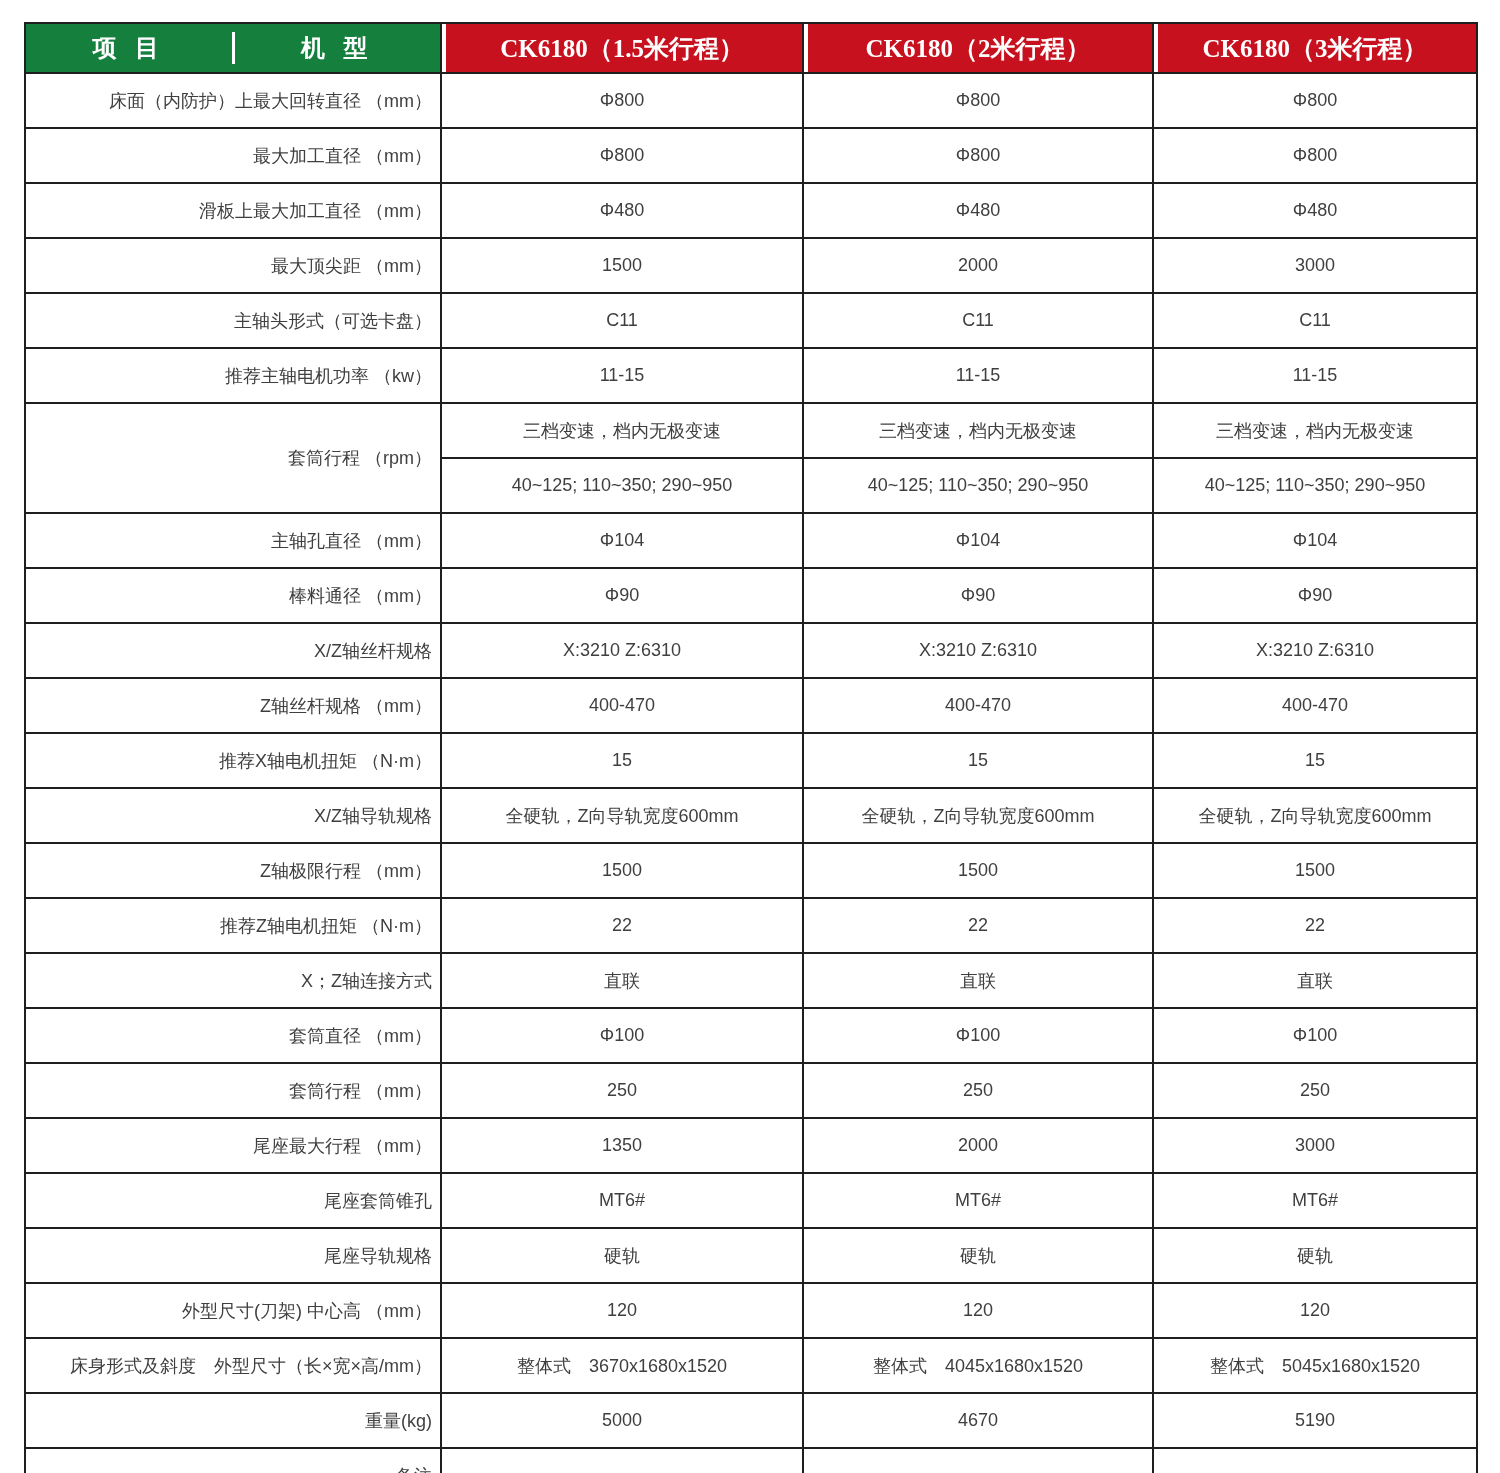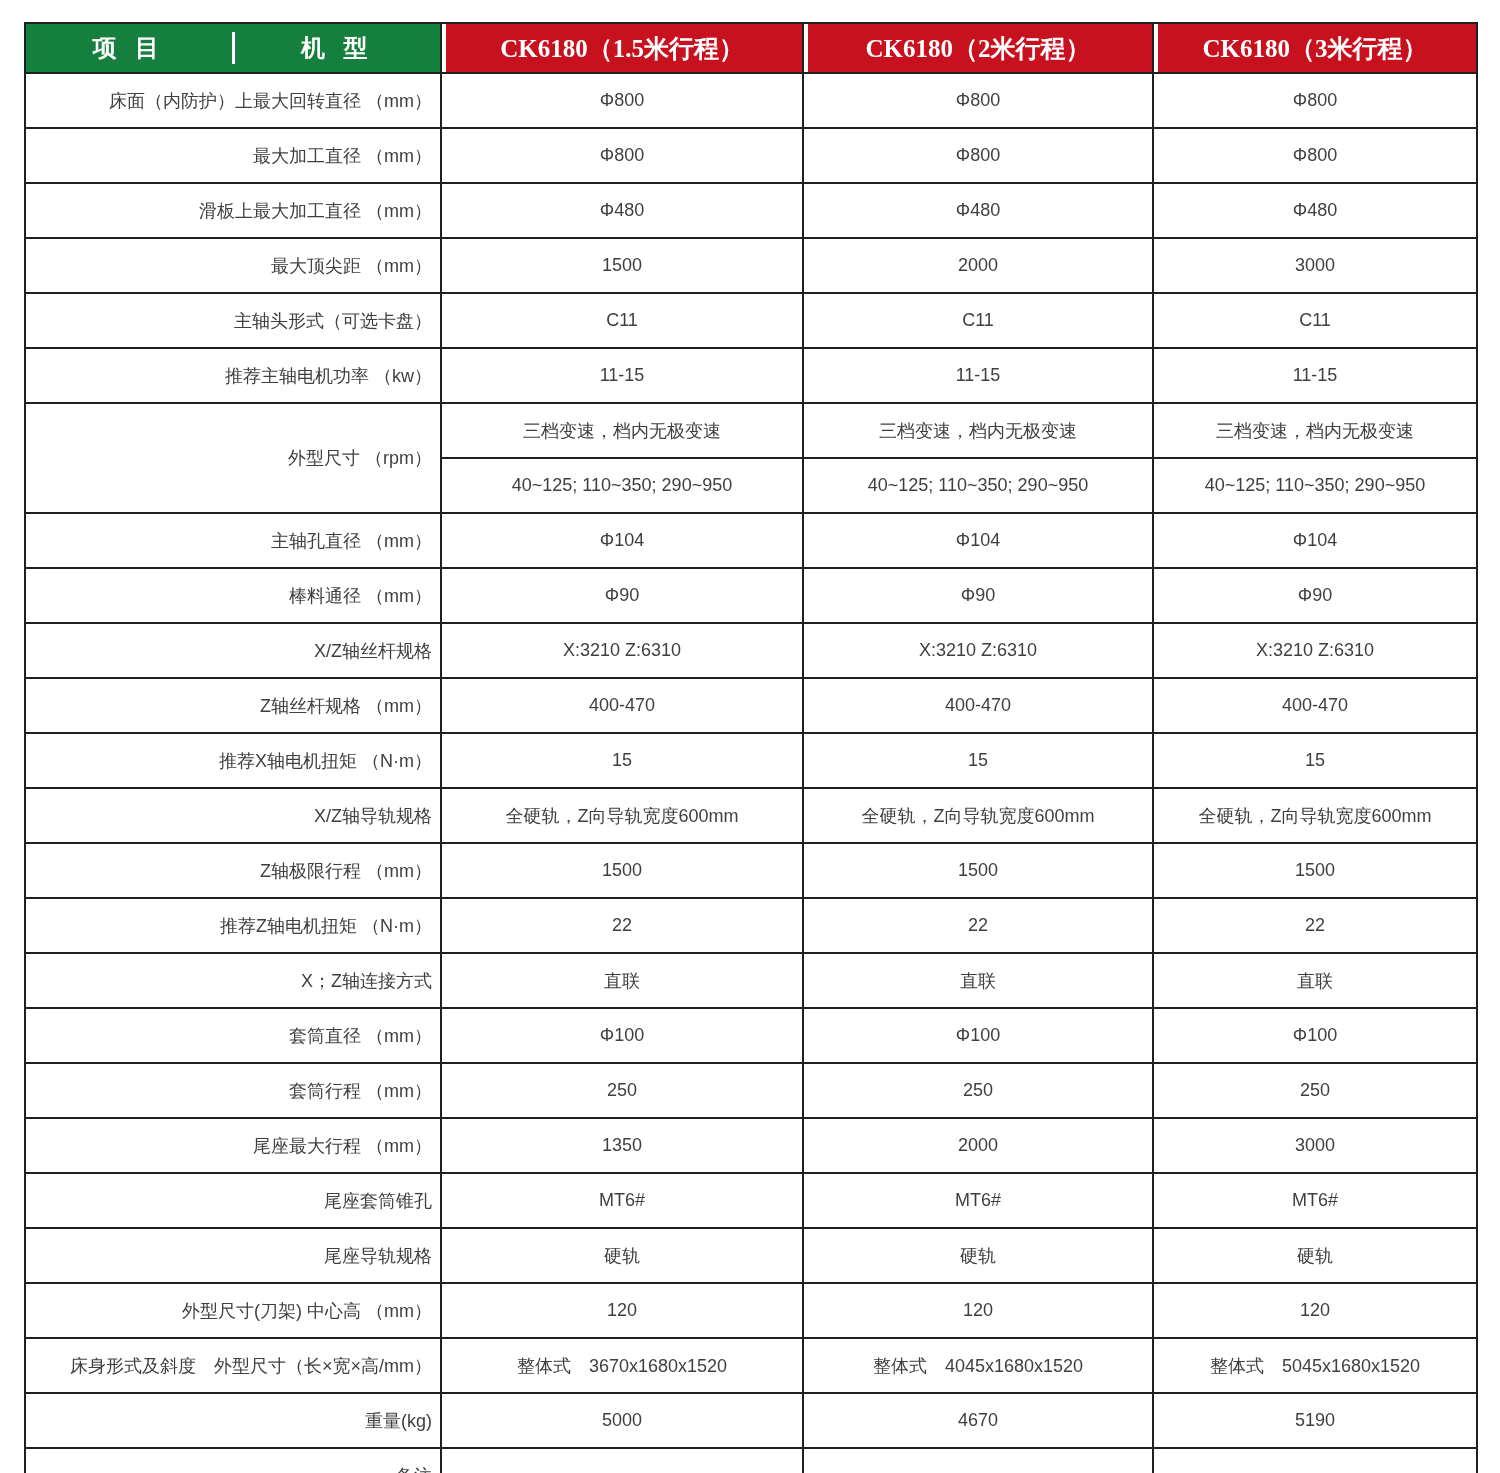--- a/index.html
+++ b/index.html
@@ -141,21 +141,21 @@
           <td class="value-cell">C11</td>
           <td class="value-cell">C11</td>
         </tr>
         <tr>
           <td class="label-cell" rowspan="1">推荐主轴电机功率 （kw）</td>
           <td class="value-cell">11-15</td>
           <td class="value-cell">11-15</td>
           <td class="value-cell">11-15</td>
         </tr>
         <tr>
-          <td class="label-cell" rowspan="2">外型尺寸 （rpm）</td>
+          <td class="label-cell" rowspan="2">套筒行程 （rpm）</td>
           <td class="value-cell">三档变速，档内无极变速</td>
           <td class="value-cell">三档变速，档内无极变速</td>
           <td class="value-cell">三档变速，档内无极变速</td>
         </tr>
         <tr>
           <td class="value-cell">40~125;  110~350;  290~950</td>
           <td class="value-cell">40~125;  110~350;  290~950</td>
           <td class="value-cell">40~125;  110~350;  290~950</td>
         </tr>
         <tr>

